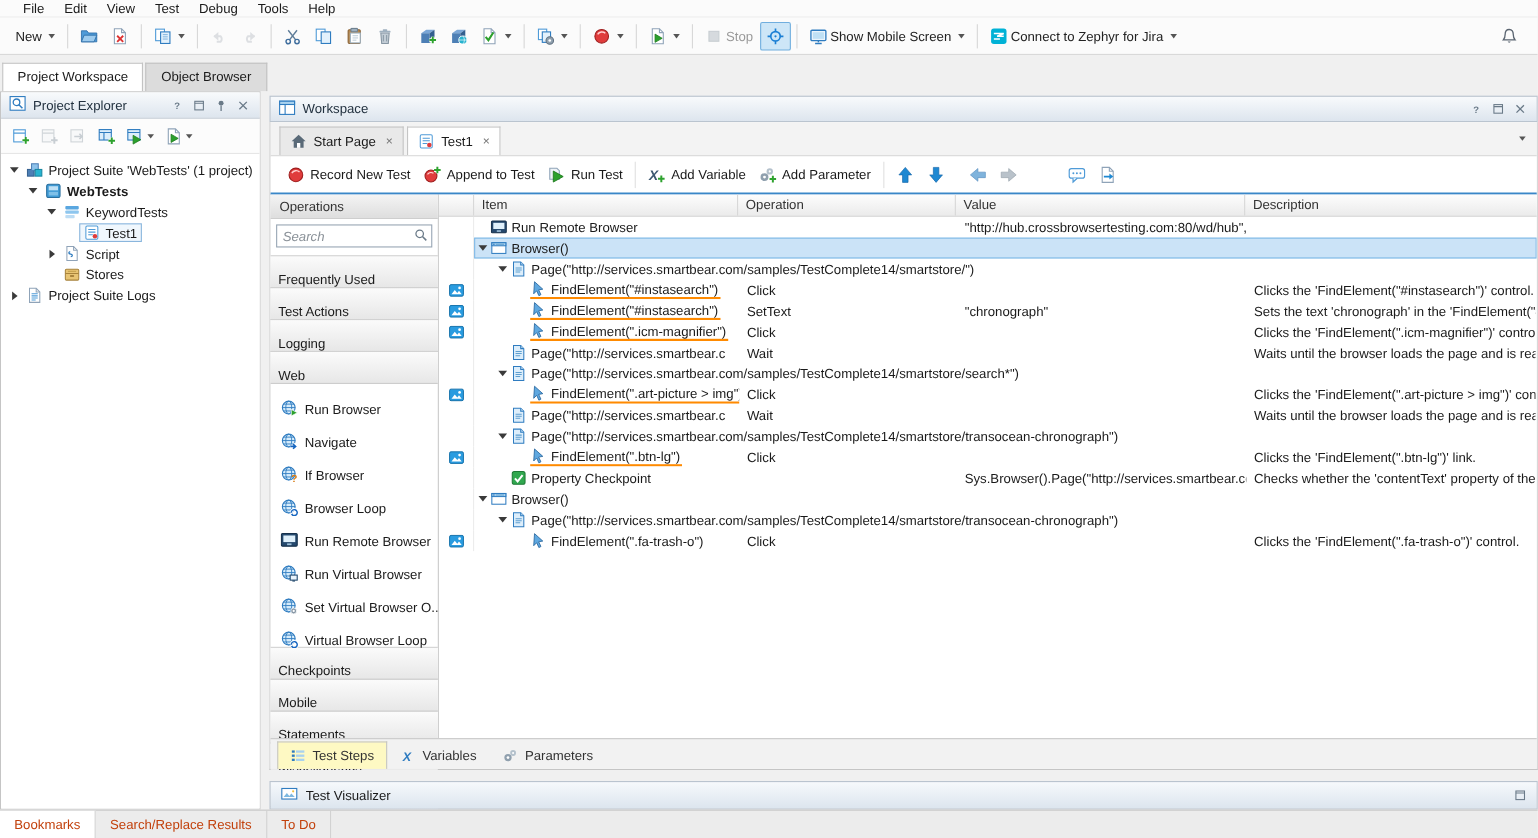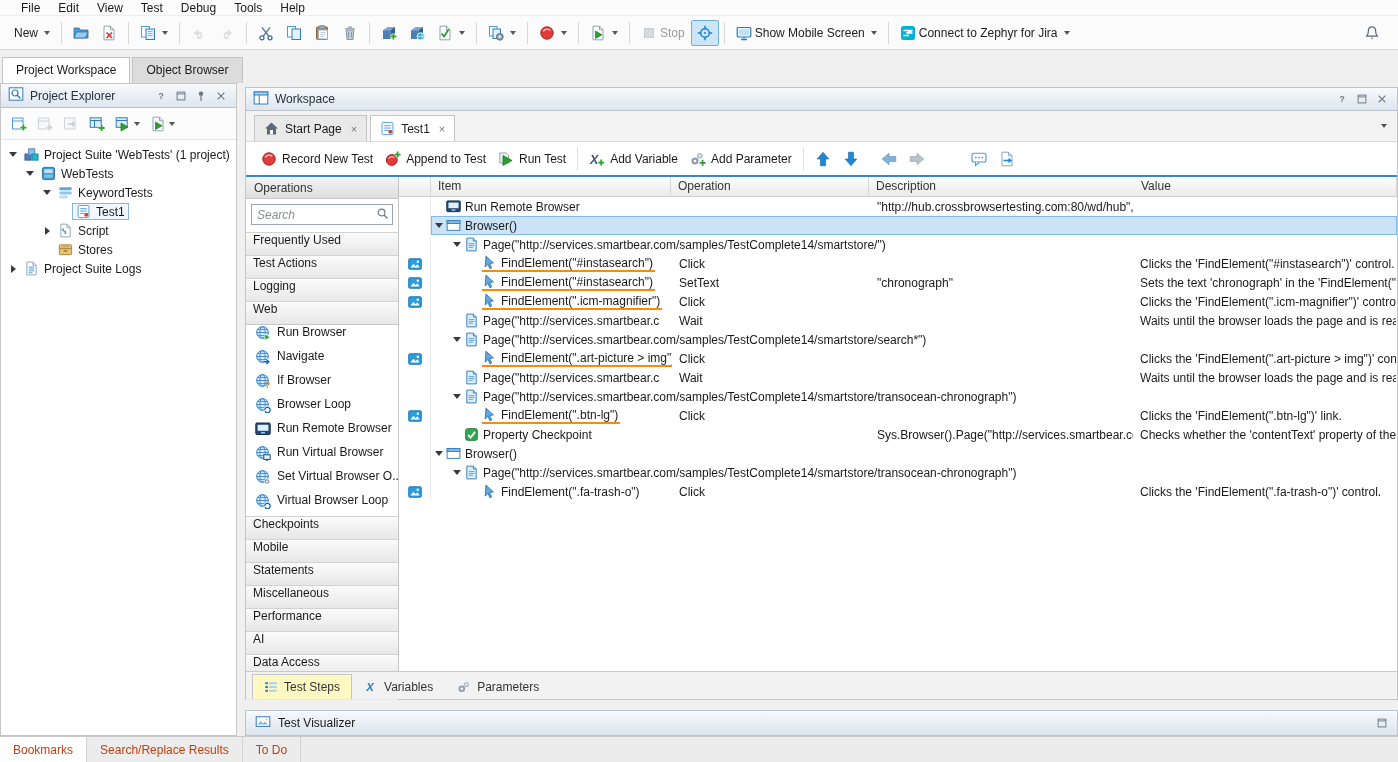--- a/index.html
+++ b/index.html
@@ -75,21 +75,21 @@
   .editor-main { flex:1; display:flex; min-height:0; }
 
   .operations { width:153px; flex:0 0 153px; border-right:1px solid #c5c5c5; background:#fff; display:flex; flex-direction:column; }
   .ops-header { height:22px; flex:0 0 22px; background:linear-gradient(#f4f4f4,#dedede); border-bottom:1px solid #c9c9c9; display:flex; align-items:center; padding:0 8px; color:#333; }
   .ops-search { padding:5px 5px 2px; }
   .ops-search .box { display:flex; align-items:center; border:1px solid #98a6b4; height:21px; padding:0 3px 0 5px; background:#fff; }
   .ops-search input { flex:1; min-width:0; border:none; outline:none; font-family:inherit; font-size:12px; }
   .ops-search input::placeholder { font-style:italic; color:#8a9198; }
   .ops-search .ic { width:13px; height:13px; }
   .ops-list { margin-top:6px; }
-  .ops-row { height:24px; display:flex; align-items:flex-start; padding:0 7px; white-space:nowrap; overflow:hidden; }
+  .ops-row { height:30px; display:flex; align-items:flex-end; padding:0 7px; white-space:nowrap; overflow:hidden; }
   .ops-cat { background:linear-gradient(#fbfbfb,#e7e7e7); border-top:1px solid #d2d2d2; border-bottom:1px solid #c8c8c8; margin-top:-1px; }
   .ops-item { gap:6px; padding-left:9px; }
 
   .grid-wrap { flex:1; background:#fff; display:flex; flex-direction:column; min-width:0; }
   .grid-header { height:20px; flex:0 0 20px; display:flex; background:linear-gradient(#fdfdfd,#ebebeb); border-bottom:1px solid #cfcfcf; color:#333; }
   .gh-cell { border-right:1px solid #d8d8d8; padding:2px 0 0 7px; overflow:hidden; white-space:nowrap; }
   .gh-thumb { width:32px; flex:0 0 32px; }
   .gh-item { width:240px; flex:0 0 240px; }
   .gh-op { width:198px; flex:0 0 198px; }
   .gh-val { width:263px; flex:0 0 263px; }
@@ -474,21 +474,21 @@
               <span class="tri-d"></span>
             </span>
             <span class="tree-wrap">
               <span class="ic">
                 <svg viewBox="0 0 16 16" xmlns="http://www.w3.org/2000/svg">
                   <rect x="1.5" y="1.5" width="13" height="13" rx="2" fill="#3f9ad4" stroke="#2a6f9e"></rect>
                   <rect x="3.5" y="3.5" width="9" height="4" fill="#bfe0f5"></rect>
                   <rect x="3.5" y="9" width="9" height="3.5" fill="#7fc0e8"></rect>
                 </svg>
               </span>
-              <span class="tlabel" style="font-weight: normal;">WebTests</span>
+              <span class="tlabel" style="font-weight: bold;">WebTests</span>
             </span>
           </div>
           <div class="trow" style="padding-left: 38px;">
             <span class="texp">
               <span class="tri-d"></span>
             </span>
             <span class="tree-wrap">
               <span class="ic">
                 <svg viewBox="0 0 16 16" xmlns="http://www.w3.org/2000/svg">
                   <rect x="1.5" y="2.5" width="13" height="3.2" rx=".8" fill="#5aa7e0"></rect>
@@ -873,22 +873,22 @@
                   <span class="ops-cat-label">String Routines</span>
                 </div>
               </div>
           </div>
 
           <div class="grid-wrap">
             <div class="grid-header" id="grid-header">
                 <div class="gh-cell gh-thumb"></div>
                 <div class="gh-cell gh-item">Item</div>
                 <div class="gh-cell gh-op">Operation</div>
+                <div class="gh-cell gh-val">Value</div>
                 <div class="gh-cell gh-desc">Description</div>
-                <div class="gh-cell gh-val">Value</div>
               </div>
             <div class="grid-body" id="grid-body">
                 <div class="grow">
                   <div class="gthumb"></div>
                   <div class="row-main">
                     <div class="gitem">
                       <span class="gind" style="width: 0px;"></span>
                       <span class="gexp"></span>
                       <span class="item-inner">
                         <span class="ic">

